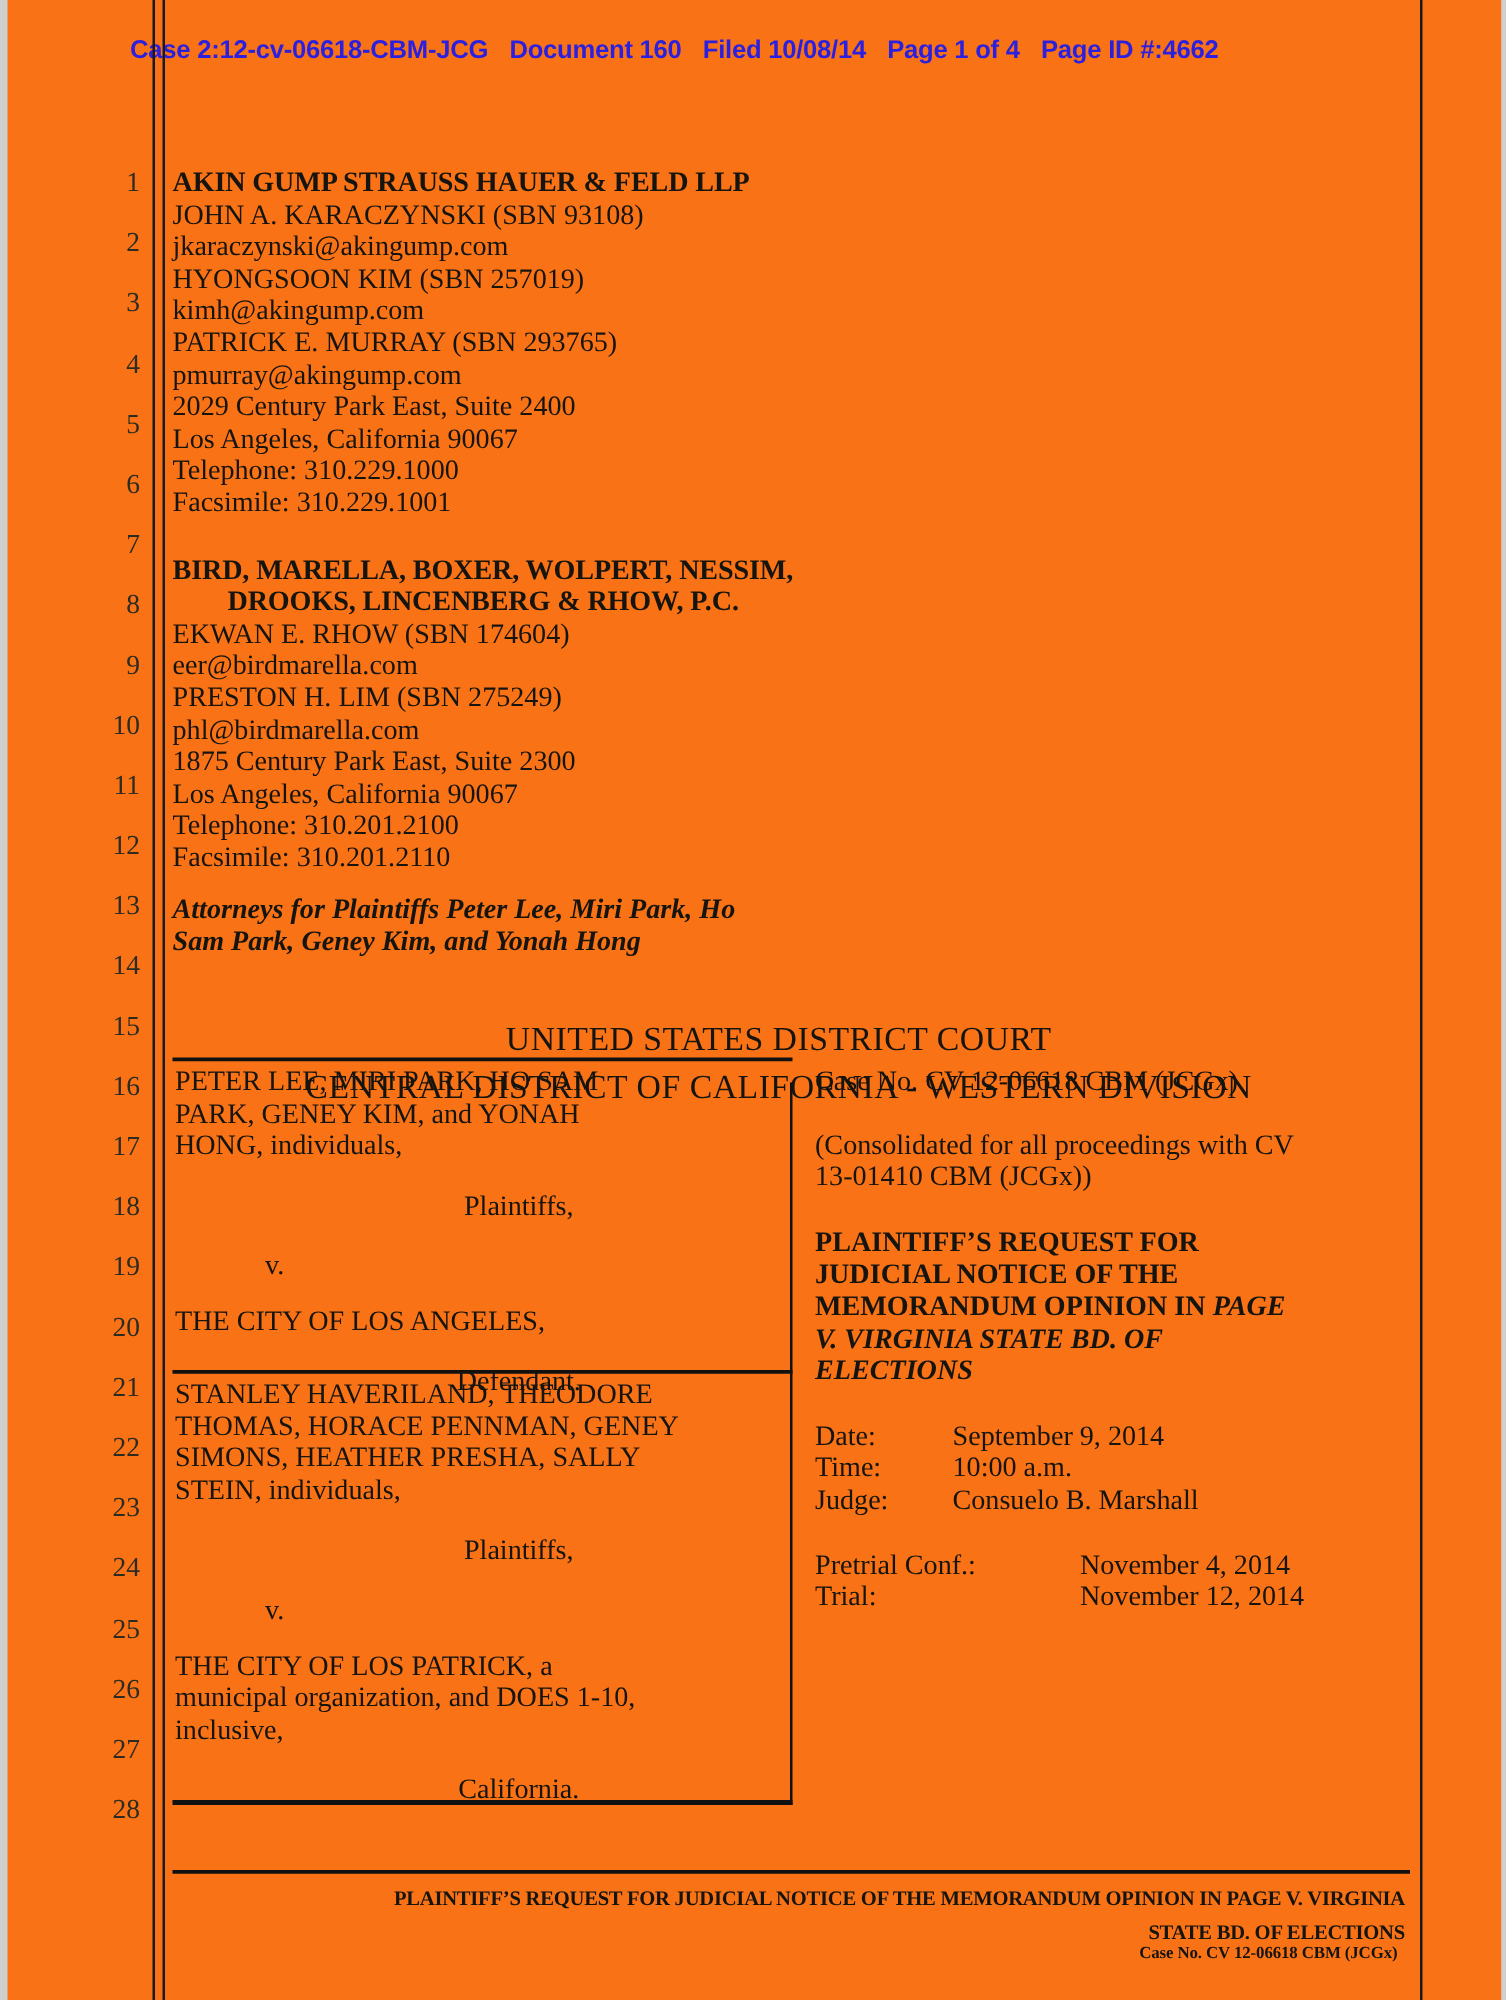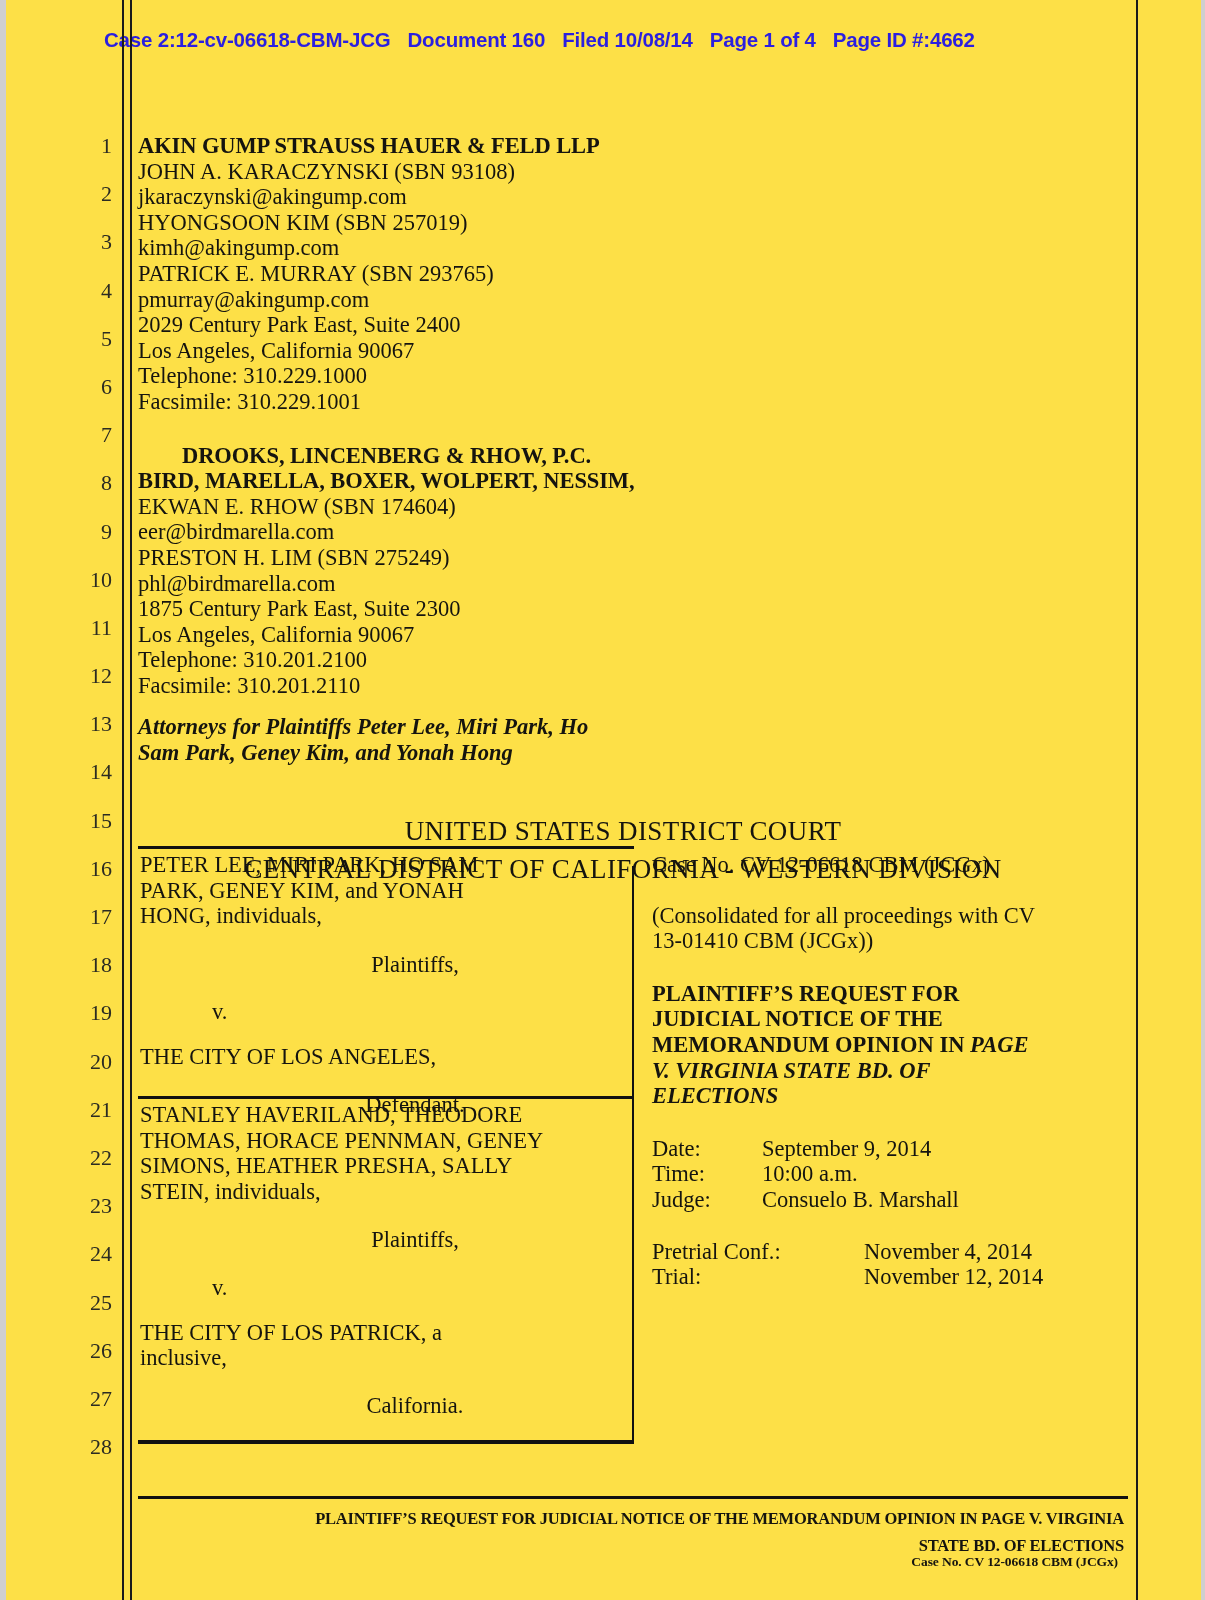--- a/index.html
+++ b/index.html
@@ -8,21 +8,21 @@
     padding: 0;
     background: #d9d9d9;
   }
   body {
     font-family: "Liberation Serif", "DejaVu Serif", serif;
   }
   #page {
     position: relative;
     width: 1205px;
     height: 1600px;
-    background: #fde047;
+    background: #f97316;
     overflow: hidden;
     text-decoration: underline;
   }
   
   .page-edge-left {
     position: absolute;
     left: 0; top: 0;
     width: 6px; height: 1600px;
     background: #cfcfcf;
   }
@@ -280,22 +280,22 @@
       <div class="blk">pmurray@akingump.com</div>
       <div class="blk">2029 Century Park East, Suite 2400</div>
       <div class="blk">Los Angeles, California 90067</div>
       <div class="blk">Telephone:      310.229.1000</div>
       <div class="blk">Facsimile:       310.229.1001</div>
     </div>
 
     <div class="spacer-md"></div>
 
     <div>
+      <div class="blk firm-name">BIRD, MARELLA, BOXER, WOLPERT, NESSIM,</div>
       <div class="blk firm-name indent-1">DROOKS, LINCENBERG &amp; RHOW, P.C.</div>
-      <div class="blk firm-name">BIRD, MARELLA, BOXER, WOLPERT, NESSIM,</div>
       <div class="blk">EKWAN E. RHOW (SBN 174604)</div>
       <div class="blk">eer@birdmarella.com</div>
       <div class="blk">PRESTON H. LIM (SBN 275249)</div>
       <div class="blk">phl@birdmarella.com</div>
       <div class="blk">1875 Century Park East, Suite 2300</div>
       <div class="blk">Los Angeles, California 90067</div>
       <div class="blk">Telephone:      310.201.2100</div>
       <div class="blk">Facsimile:       310.201.2110</div>
     </div>
 
@@ -338,20 +338,21 @@
       <div class="cap-line">STANLEY HAVERILAND, THEODORE</div>
       <div class="cap-line">THOMAS, HORACE PENNMAN, GENEY</div>
       <div class="cap-line">SIMONS, HEATHER PRESHA, SALLY</div>
       <div class="cap-line">STEIN, individuals,</div>
       <div style="height:23px"></div>
       <div class="cap-line center-role">Plaintiffs,</div>
       <div style="height:22px"></div>
       <div class="cap-line vee">v.</div>
       <div style="height:19px"></div>
       <div class="cap-line">THE CITY OF LOS PATRICK, a</div>
+      <div class="cap-line">municipal organization, and DOES 1-10,</div>
       <div class="cap-line">inclusive,</div>
       <div style="height:22px"></div>
       <div class="cap-line center-role">California.</div>
     </div>
 
     <div class="cap-right">
       <div class="cap-line">Case No. CV 12-06618 CBM (JCGx)</div>
       <div style="height:25px"></div>
       <div class="cap-line">(Consolidated for all proceedings with CV</div>
       <div class="cap-line">13-01410 CBM (JCGx))</div>

